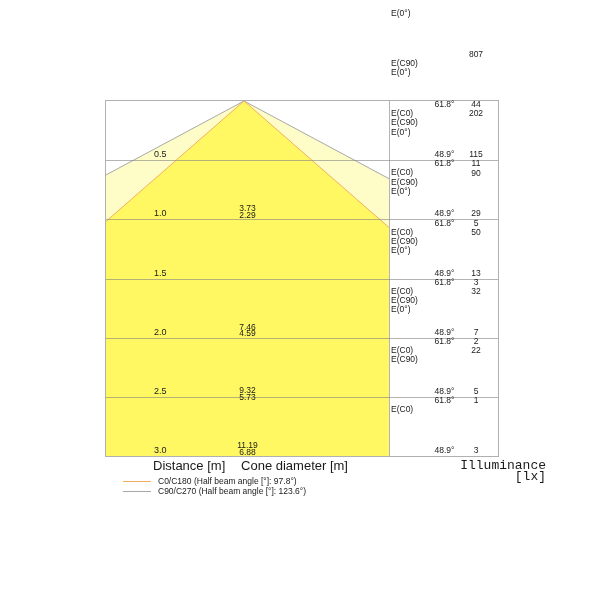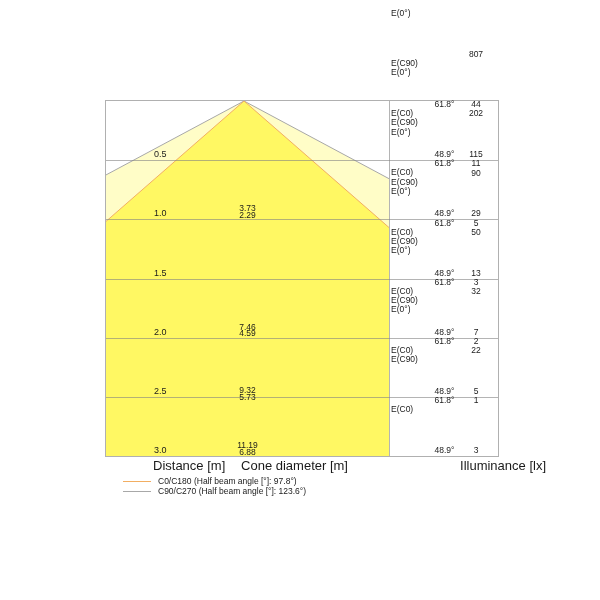--- a/index.html
+++ b/index.html
@@ -12,21 +12,21 @@
   .v-divider{position:absolute;top:0;left:283px;width:1px;height:355px;z-index:1;}
   .dist-label{position:absolute;left:3px;font-size:9px;line-height:9px;z-index:2;margin-left:45px;}
   .cone-vals{position:absolute;left:0;width:283px;text-align:center;z-index:2;
              font-size:8.5px;line-height:6.5px;}
   .illu{position:absolute;left:285px;width:103px;z-index:2;display:grid;
         grid-template-columns:40px 27px 36px;font-size:8.5px;line-height:9px;}
   .illu .ang,.illu .val{text-align:center;margin-top:41px;}
   .axis-label{position:absolute;top:460px;font-size:13px;line-height:11px;z-index:2;padding-left:48px;}
   .axis-dist{left:105px;}
   .axis-cone{left:105px;width:283px;text-align:center;}
-  .axis-illu{left:388px;width:110px;text-align:right;}
+  .axis-illu{left:388px;width:110px;text-align:right;font-family:Liberation Mono, monospace;}
   .legend{position:absolute;left:123px;top:476px;z-index:2;font-size:8.5px;line-height:10px;}
   .legend-item{display:flex;align-items:center;height:10px;}
   .swatch{display:inline-block;width:28px;height:0;border-top:1.5px solid #999;margin-right:7px;}
   .legend-text{white-space:nowrap;}
 </style>
 </head>
 <body>
 
 <div class="stage">
   <div class="plot">

